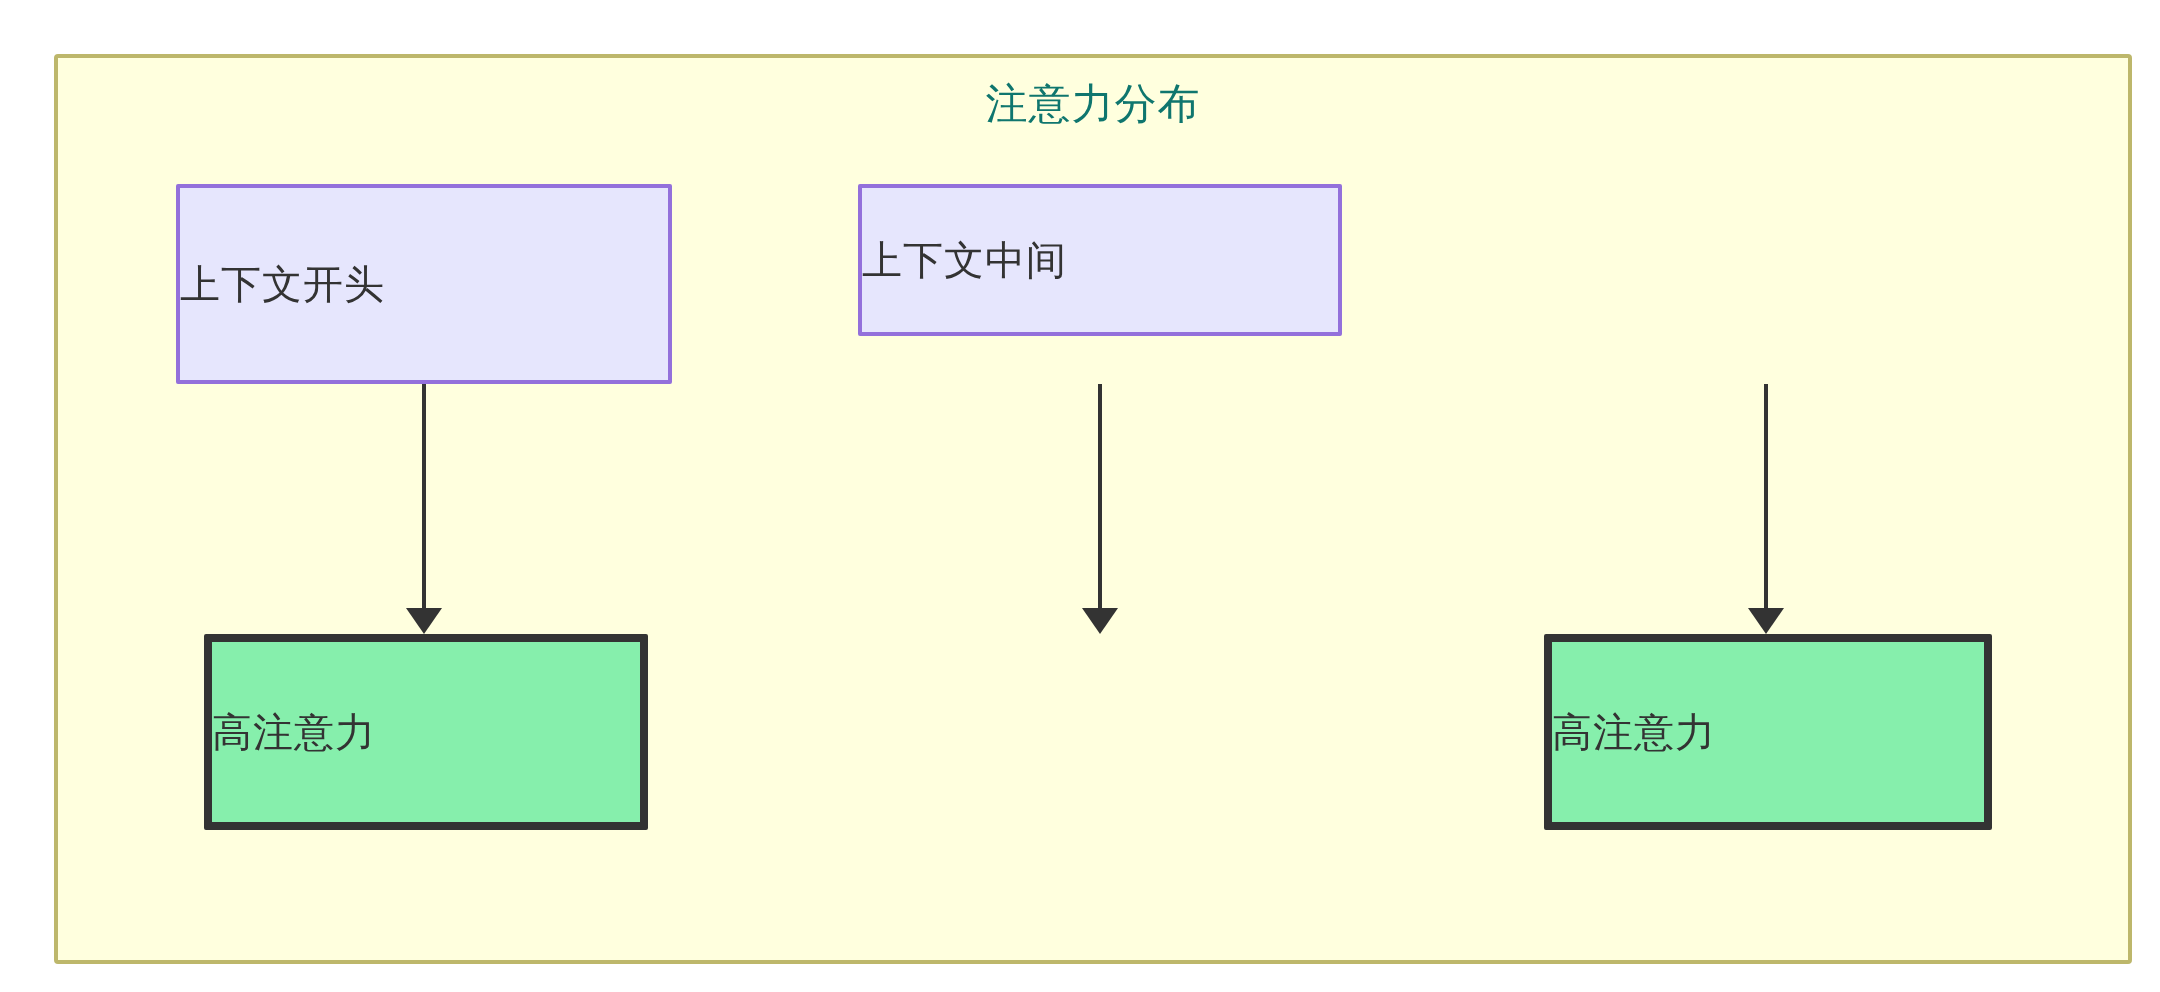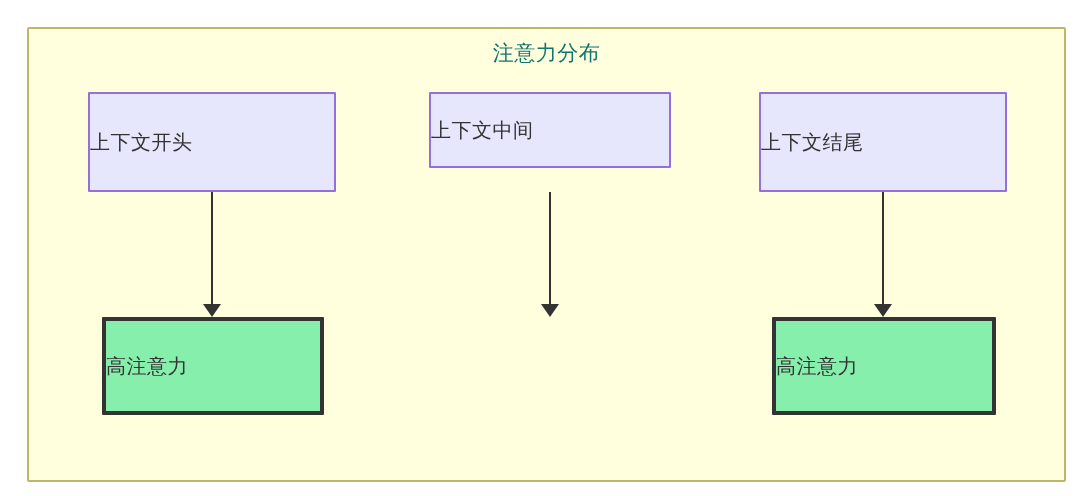--- a/index.html
+++ b/index.html
@@ -110,23 +110,20 @@
   </div>
 
   <div class="node ctx" style="left:429px; top:92px; width:242px; height:76px;">
     <span>上下文中间</span>
   </div>
 
   <div class="edge-line" style="left:549px; top:192px; height:112px;"></div>
   <div class="edge-head" style="left:541px; top:304px;"></div>
 
 
-  <div class="node ctx" style="left:759px; top:92px; width:248px; height:100px;">
-    <span>上下文结尾</span>
-  </div>
 
   <div class="edge-line" style="left:882px; top:192px; height:112px;"></div>
   <div class="edge-head" style="left:874px; top:304px;"></div>
 
   <div class="node attn high" style="left:772px; top:317px; width:224px; height:98px;">
     <span>高注意力</span>
   </div>
 
 </div>
 

